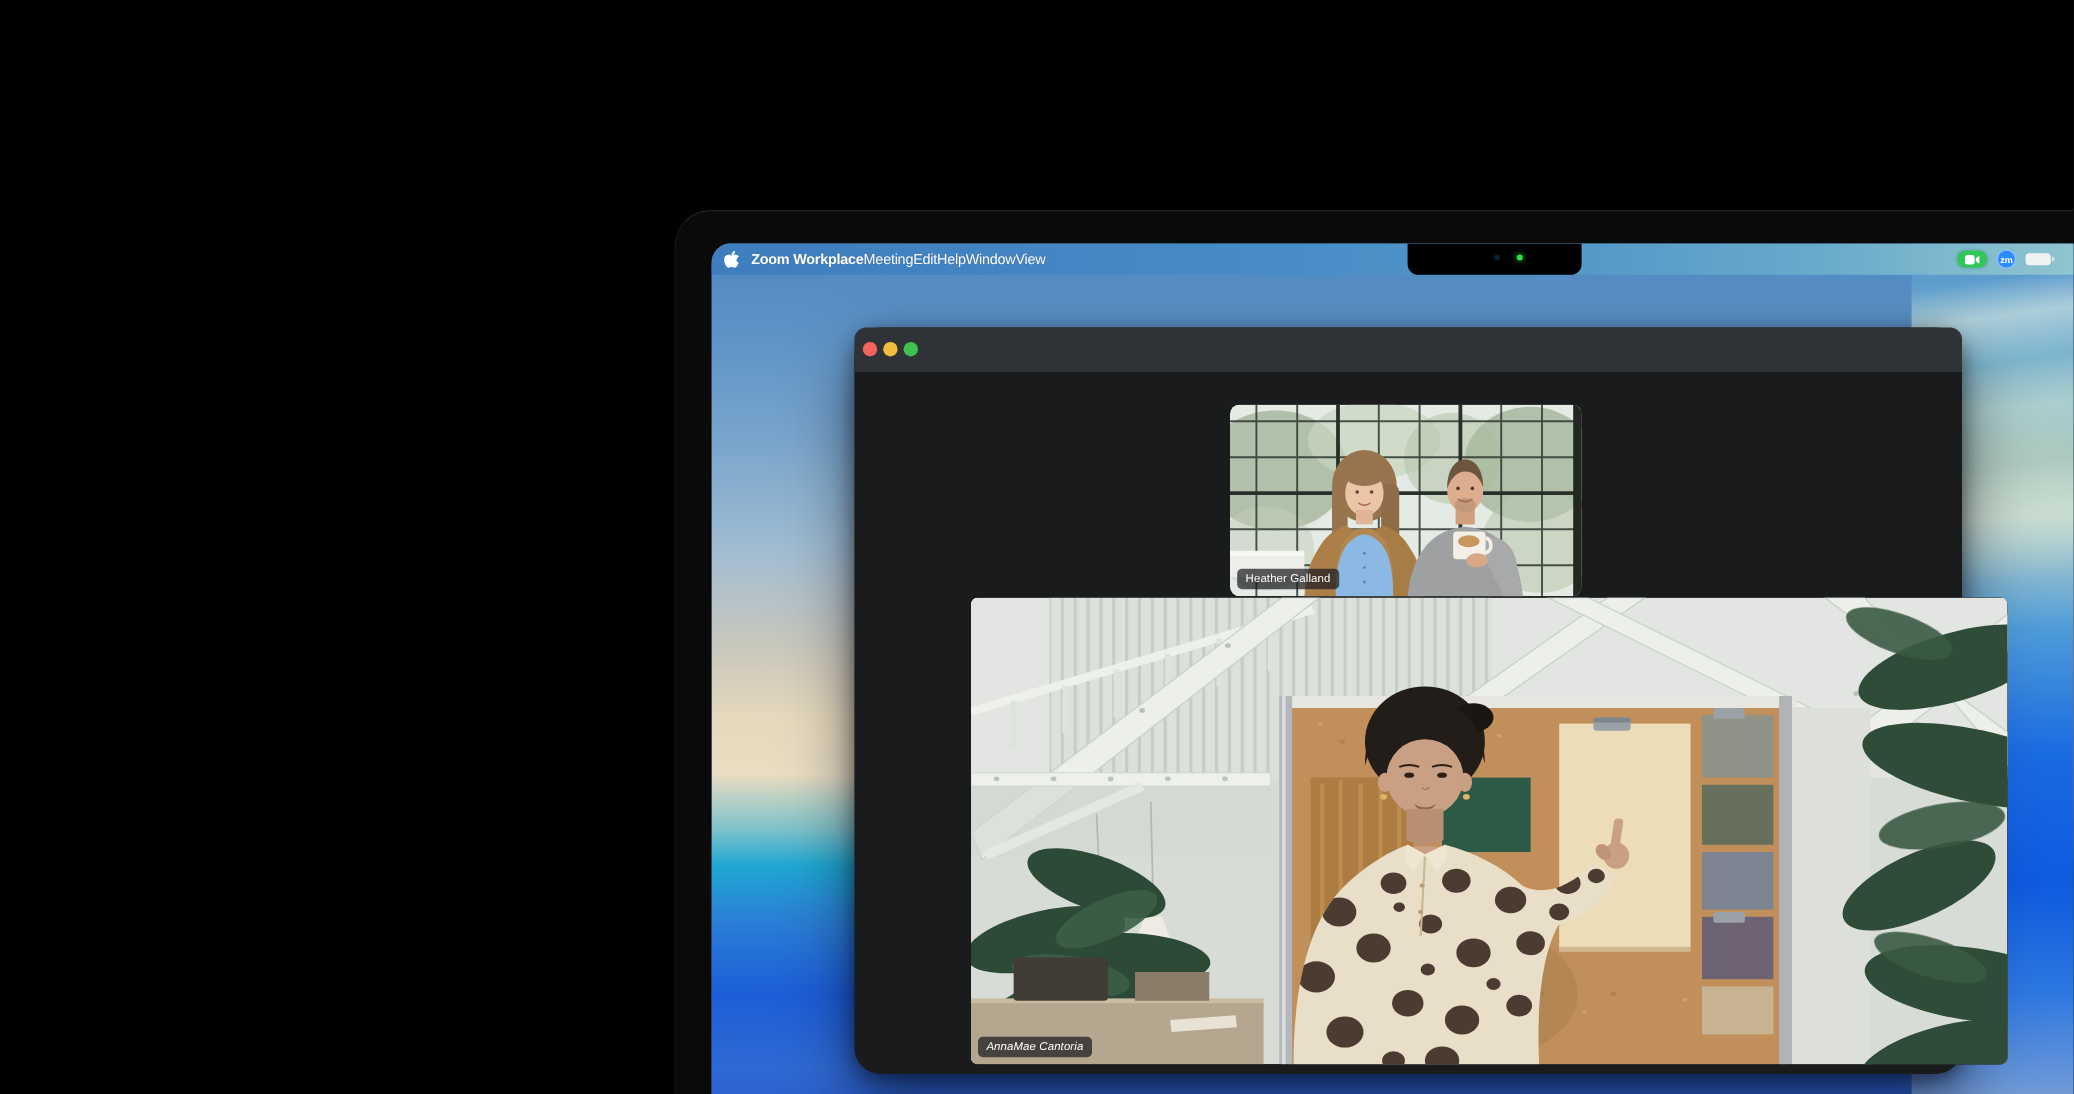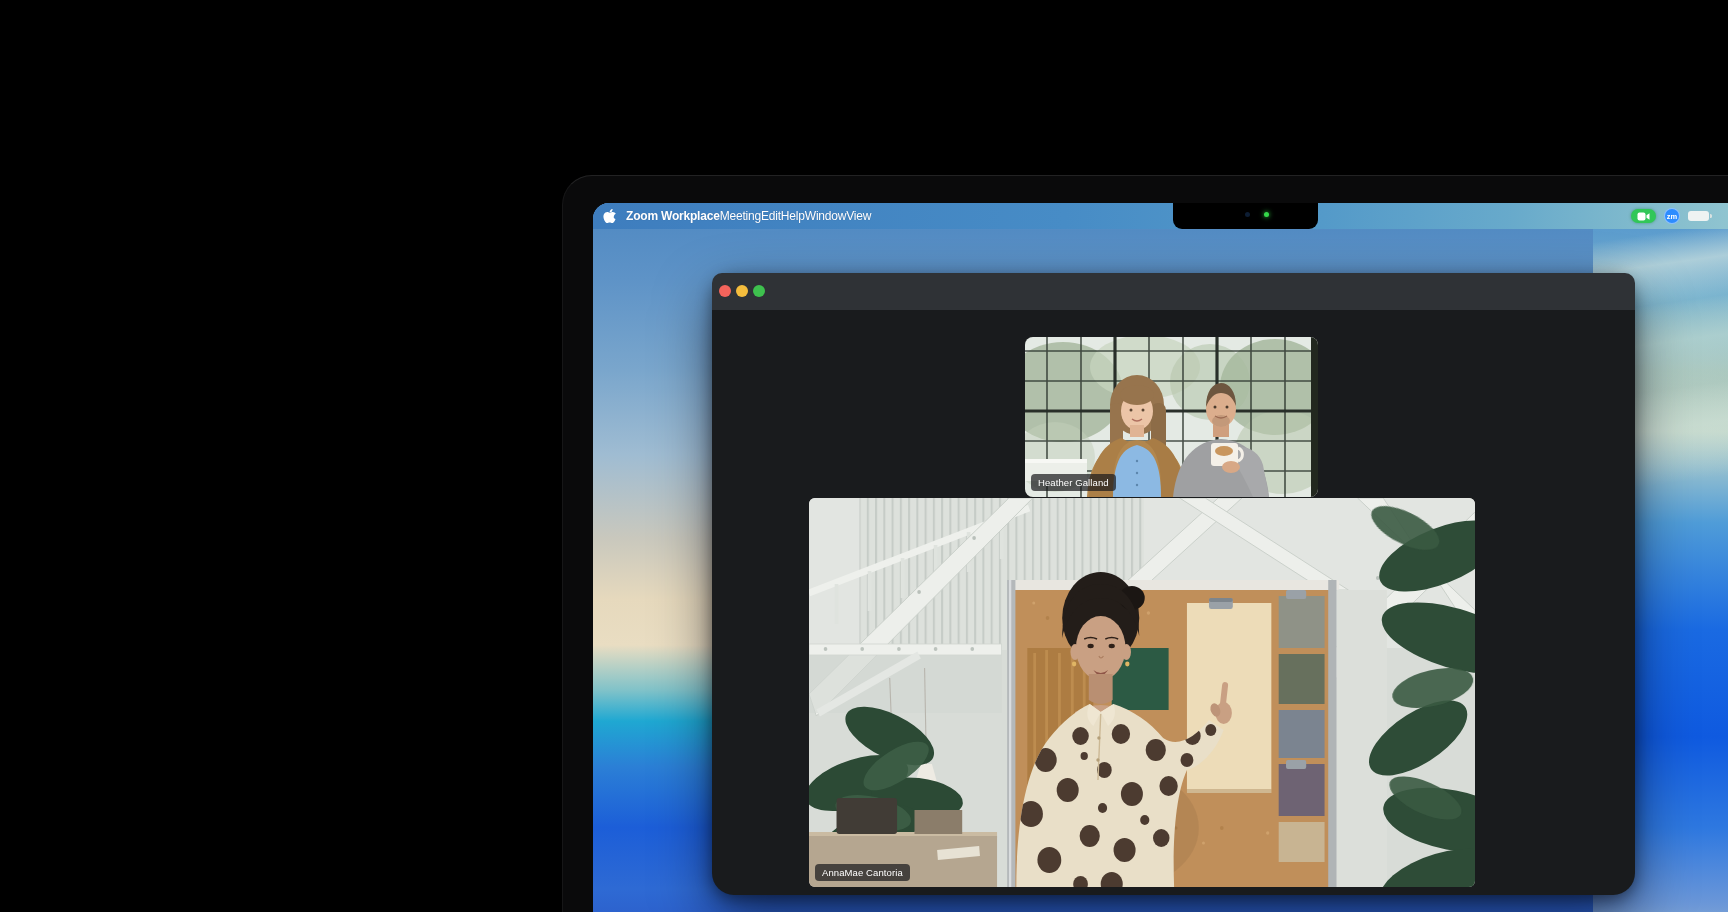--- a/index.html
+++ b/index.html
@@ -50,21 +50,21 @@
      background:#191b1d;box-shadow:0 24px 55px rgba(0,0,15,.55),0 4px 16px rgba(0,0,0,.45);z-index:4;}
   .titlebar{position:absolute;top:0;left:0;right:0;height:37px;background:#2f3236;border-radius:10px 10px 0 0;}
   .tl{position:absolute;top:12px;width:12px;height:12px;border-radius:50%;}
   .tl.red{left:7px;background:#f4645c;}
   .tl.yellow{left:24px;background:#f5bd3d;}
   .tl.green{left:41px;background:#3ec14e;}
 
   .tile{position:absolute;overflow:hidden;background:#000;}
   .tile svg{position:absolute;inset:0;width:100%;height:100%;display:block;}
   .tile-top{left:313px;top:64px;width:293px;height:160px;border-radius:8px;}
-  .tile-main{left:97px;top:225px;width:666px;height:389px;border-radius:6px;}
+  .tile-main{left:97px;top:225px;width:864px;height:389px;border-radius:6px;font-style:italic;}
   .name-label{position:absolute;left:6px;bottom:6px;background:rgba(28,28,30,.72);color:#fff;
      font-size:9.5px;line-height:1;padding:4px 7px;border-radius:4px;letter-spacing:.1px;z-index:2;}
 </style>
 </head>
 <body>
 
 <div class="stage">
   <div class="laptop">
     <div class="screen">
 

